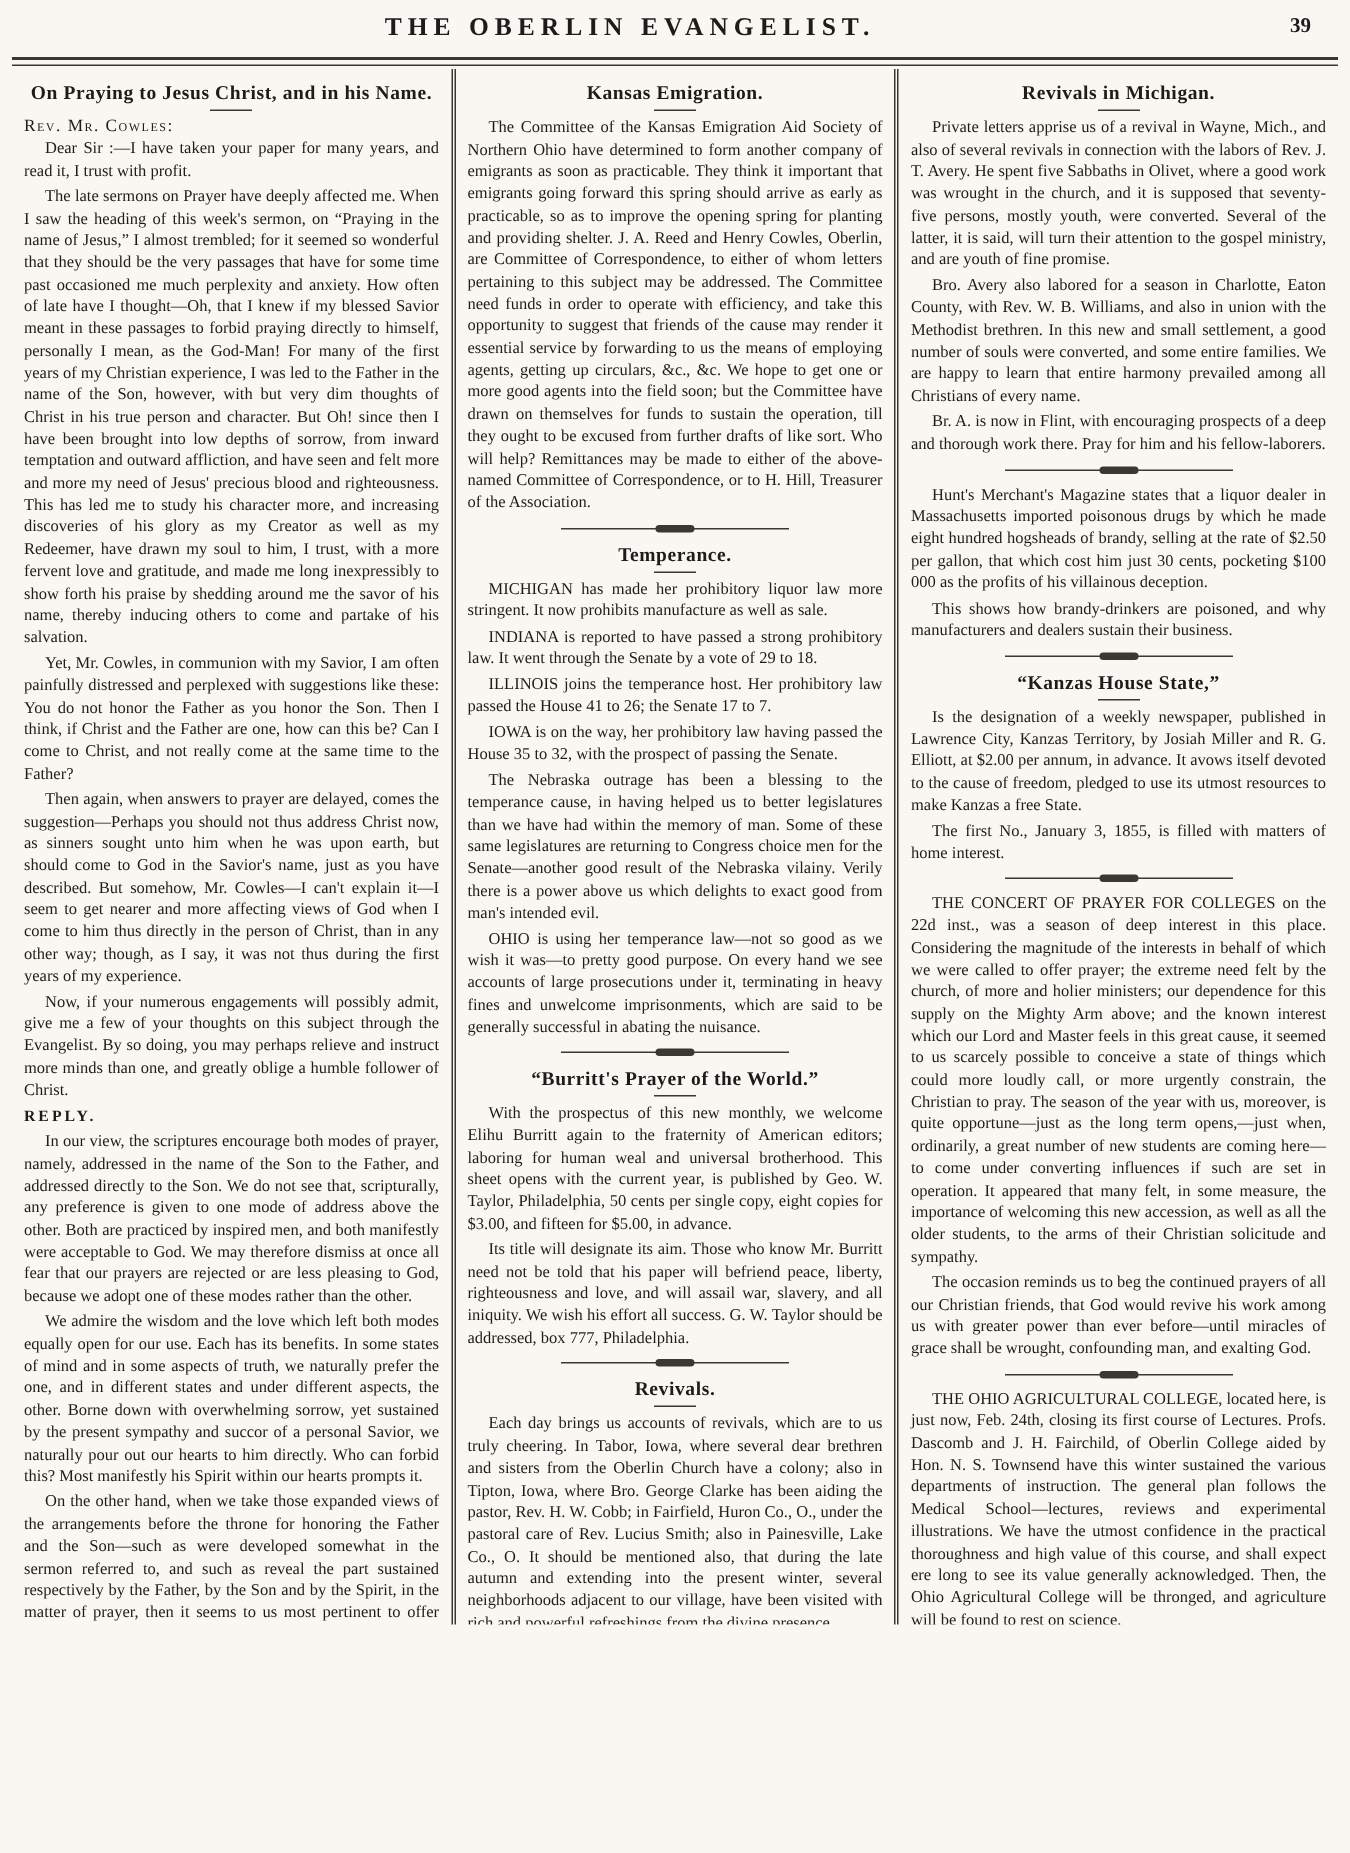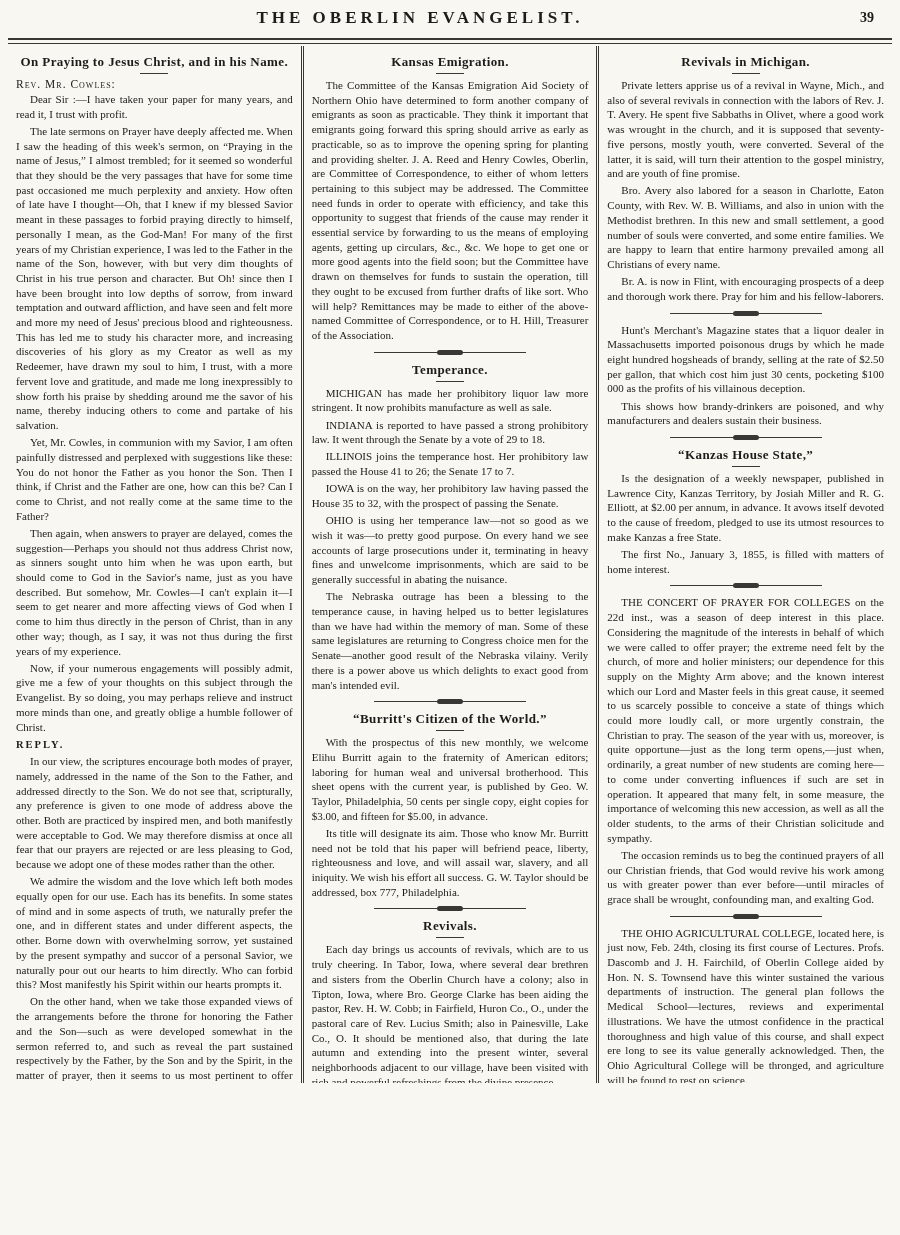--- a/index.html
+++ b/index.html
@@ -85,24 +85,24 @@
       </div>
     <div class="col">
         <div class="heading">Kansas Emigration.</div>
         <div class="p">The Committee of the Kansas Emigration Aid Society of Northern Ohio have determined to form another company of emigrants as soon as practicable. They think it important that emigrants going forward this spring should arrive as early as practicable, so as to improve the opening spring for planting and providing shelter. J. A. Reed and Henry Cowles, Oberlin, are Committee of Correspondence, to either of whom letters pertaining to this subject may be addressed. The Committee need funds in order to operate with efficiency, and take this opportunity to suggest that friends of the cause may render it essential service by forwarding to us the means of employing agents, getting up circulars, &amp;c., &amp;c. We hope to get one or more good agents into the field soon; but the Committee have drawn on themselves for funds to sustain the operation, till they ought to be excused from further drafts of like sort. Who will help? Remittances may be made to either of the above-named Committee of Correspondence, or to H. Hill, Treasurer of the Association.</div>
         <div class="divider"></div>
         <div class="heading">Temperance.</div>
         <div class="p">MICHIGAN has made her prohibitory liquor law more stringent. It now prohibits manufacture as well as sale.</div>
         <div class="p">INDIANA is reported to have passed a strong prohibitory law. It went through the Senate by a vote of 29 to 18.</div>
         <div class="p">ILLINOIS joins the temperance host. Her prohibitory law passed the House 41 to 26; the Senate 17 to 7.</div>
         <div class="p">IOWA is on the way, her prohibitory law having passed the House 35 to 32, with the prospect of passing the Senate.</div>
+        <div class="p">The Nebraska outrage has been a blessing to the temperance cause, in having helped us to better legislatures than we have had within the memory of man. Some of these same legislatures are returning to Congress choice men for the Senate—another good result of the Nebraska vilainy. Verily there is a power above us which delights to exact good from man's intended evil.</div>
         <div class="p">OHIO is using her temperance law—not so good as we wish it was—to pretty good purpose. On every hand we see accounts of large prosecutions under it, terminating in heavy fines and unwelcome imprisonments, which are said to be generally successful in abating the nuisance.</div>
-        <div class="p">The Nebraska outrage has been a blessing to the temperance cause, in having helped us to better legislatures than we have had within the memory of man. Some of these same legislatures are returning to Congress choice men for the Senate—another good result of the Nebraska vilainy. Verily there is a power above us which delights to exact good from man's intended evil.</div>
         <div class="divider"></div>
-        <div class="heading">“Burritt's Citizen of the World.”</div>
+        <div class="heading">“Burritt's Prayer of the World.”</div>
         <div class="p">With the prospectus of this new monthly, we welcome Elihu Burritt again to the fraternity of American editors; laboring for human weal and universal brotherhood. This sheet opens with the current year, is published by Geo. W. Taylor, Philadelphia, 50 cents per single copy, eight copies for $3.00, and fifteen for $5.00, in advance.</div>
         <div class="p">Its title will designate its aim. Those who know Mr. Burritt need not be told that his paper will befriend peace, liberty, righteousness and love, and will assail war, slavery, and all iniquity. We wish his effort all success. G. W. Taylor should be addressed, box 777, Philadelphia.</div>
         <div class="divider"></div>
         <div class="heading">Revivals.</div>
         <div class="p">Each day brings us accounts of revivals, which are to us truly cheering. In Tabor, Iowa, where several dear brethren and sisters from the Oberlin Church have a colony; also in Tipton, Iowa, where Bro. George Clarke has been aiding the pastor, Rev. H. W. Cobb; in Fairfield, Huron Co., O., under the pastoral care of Rev. Lucius Smith; also in Painesville, Lake Co., O. It should be mentioned also, that during the late autumn and extending into the present winter, several neighborhoods adjacent to our village, have been visited with rich and powerful refreshings from the divine presence.</div>
       </div>
     <div class="col">
         <div class="heading">Revivals in Michigan.</div>
         <div class="p">Private letters apprise us of a revival in Wayne, Mich., and also of several revivals in connection with the labors of Rev. J. T. Avery. He spent five Sabbaths in Olivet, where a good work was wrought in the church, and it is supposed that seventy-five persons, mostly youth, were converted. Several of the latter, it is said, will turn their attention to the gospel ministry, and are youth of fine promise.</div>
         <div class="p">Bro. Avery also labored for a season in Charlotte, Eaton County, with Rev. W. B. Williams, and also in union with the Methodist brethren. In this new and small settlement, a good number of souls were converted, and some entire families. We are happy to learn that entire harmony prevailed among all Christians of every name.</div>

